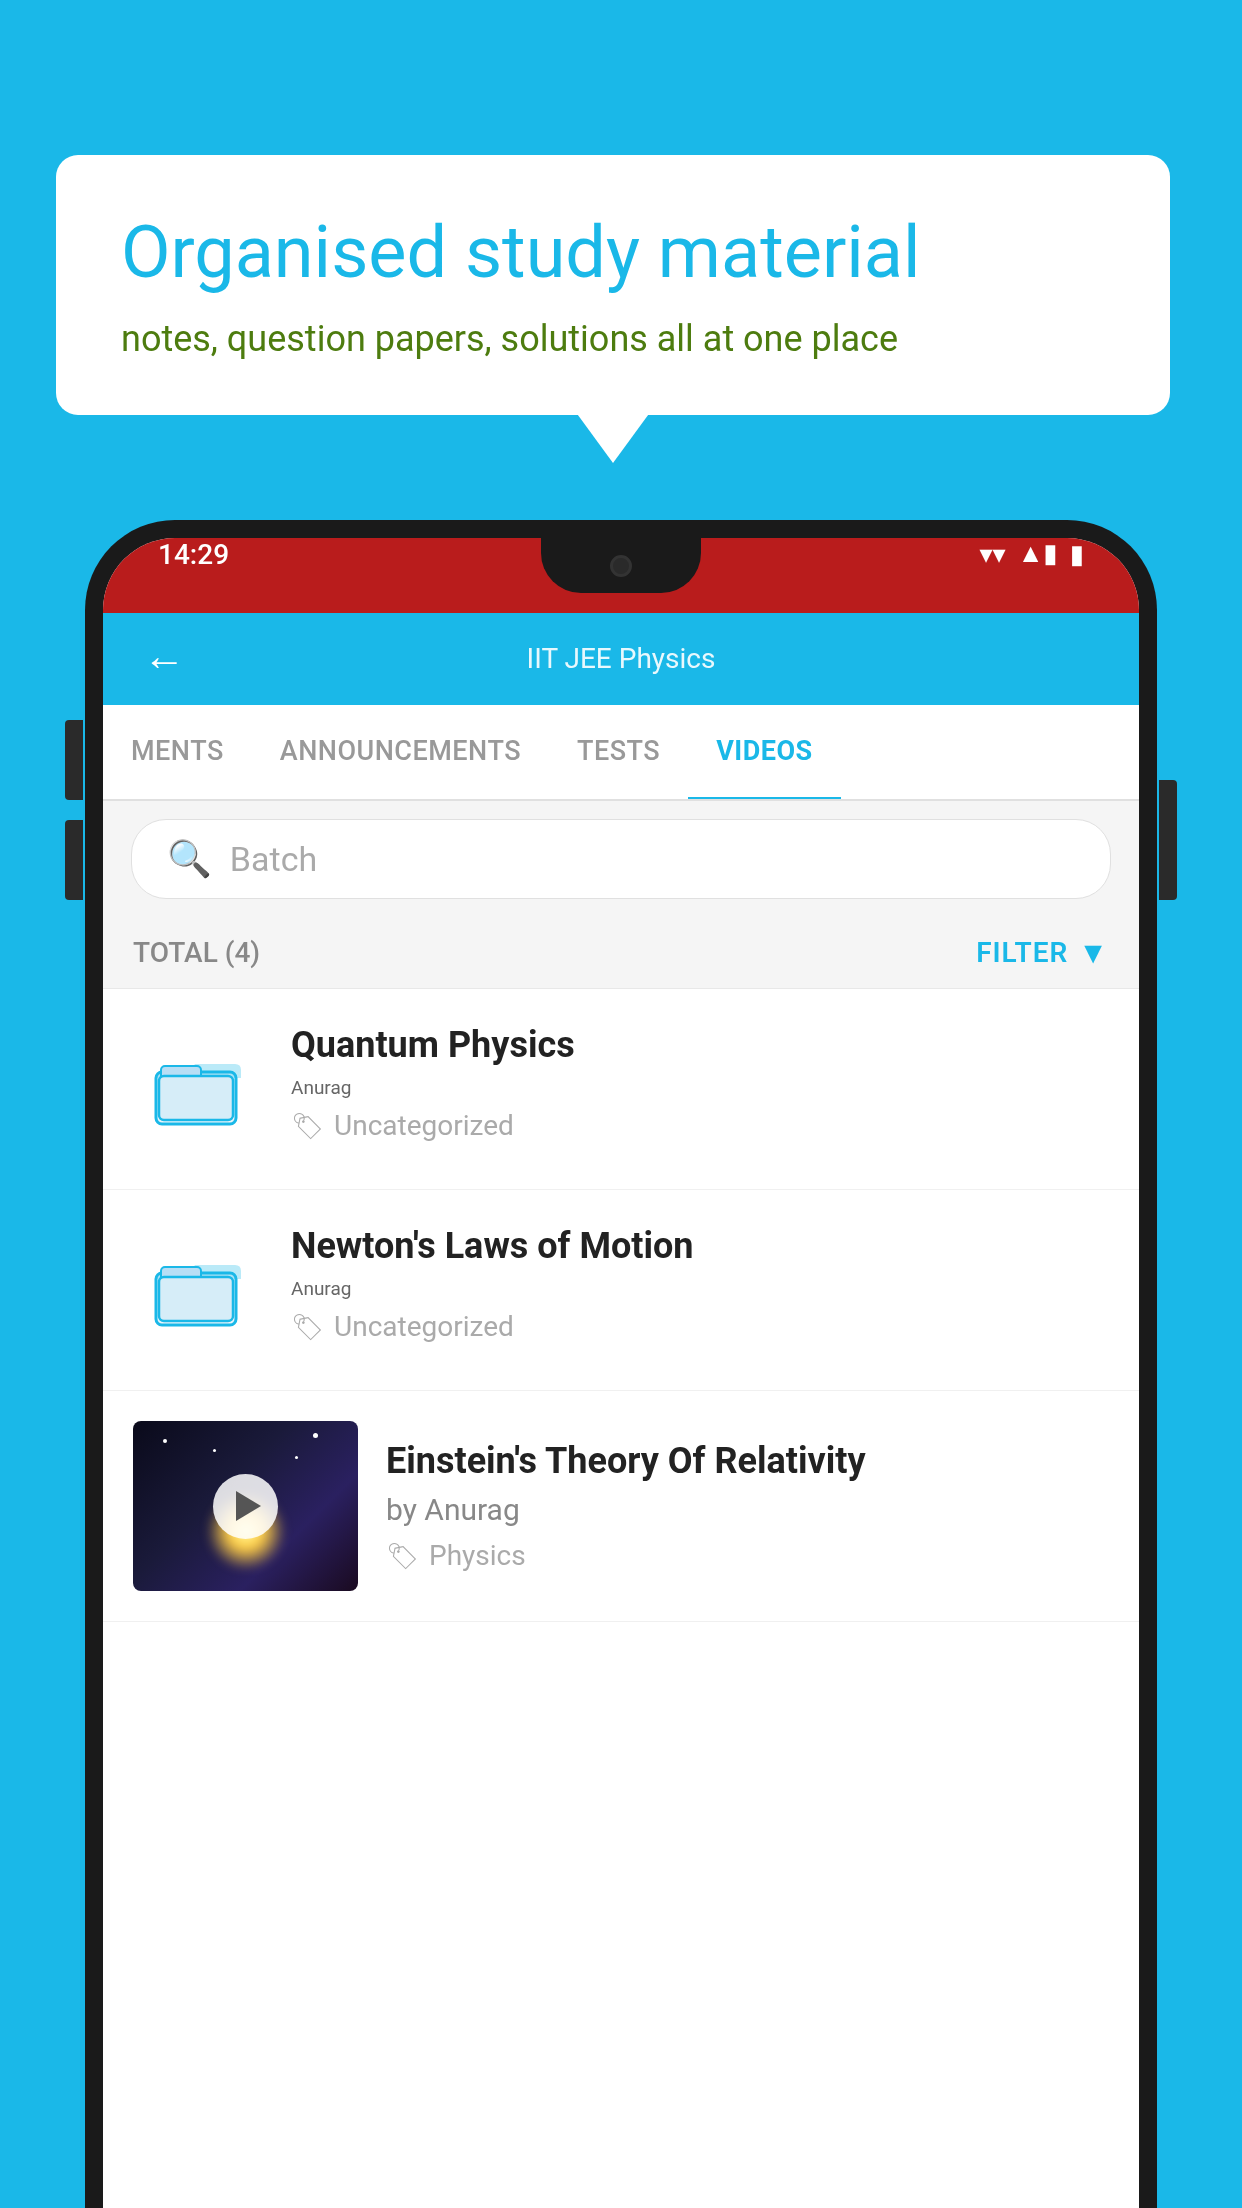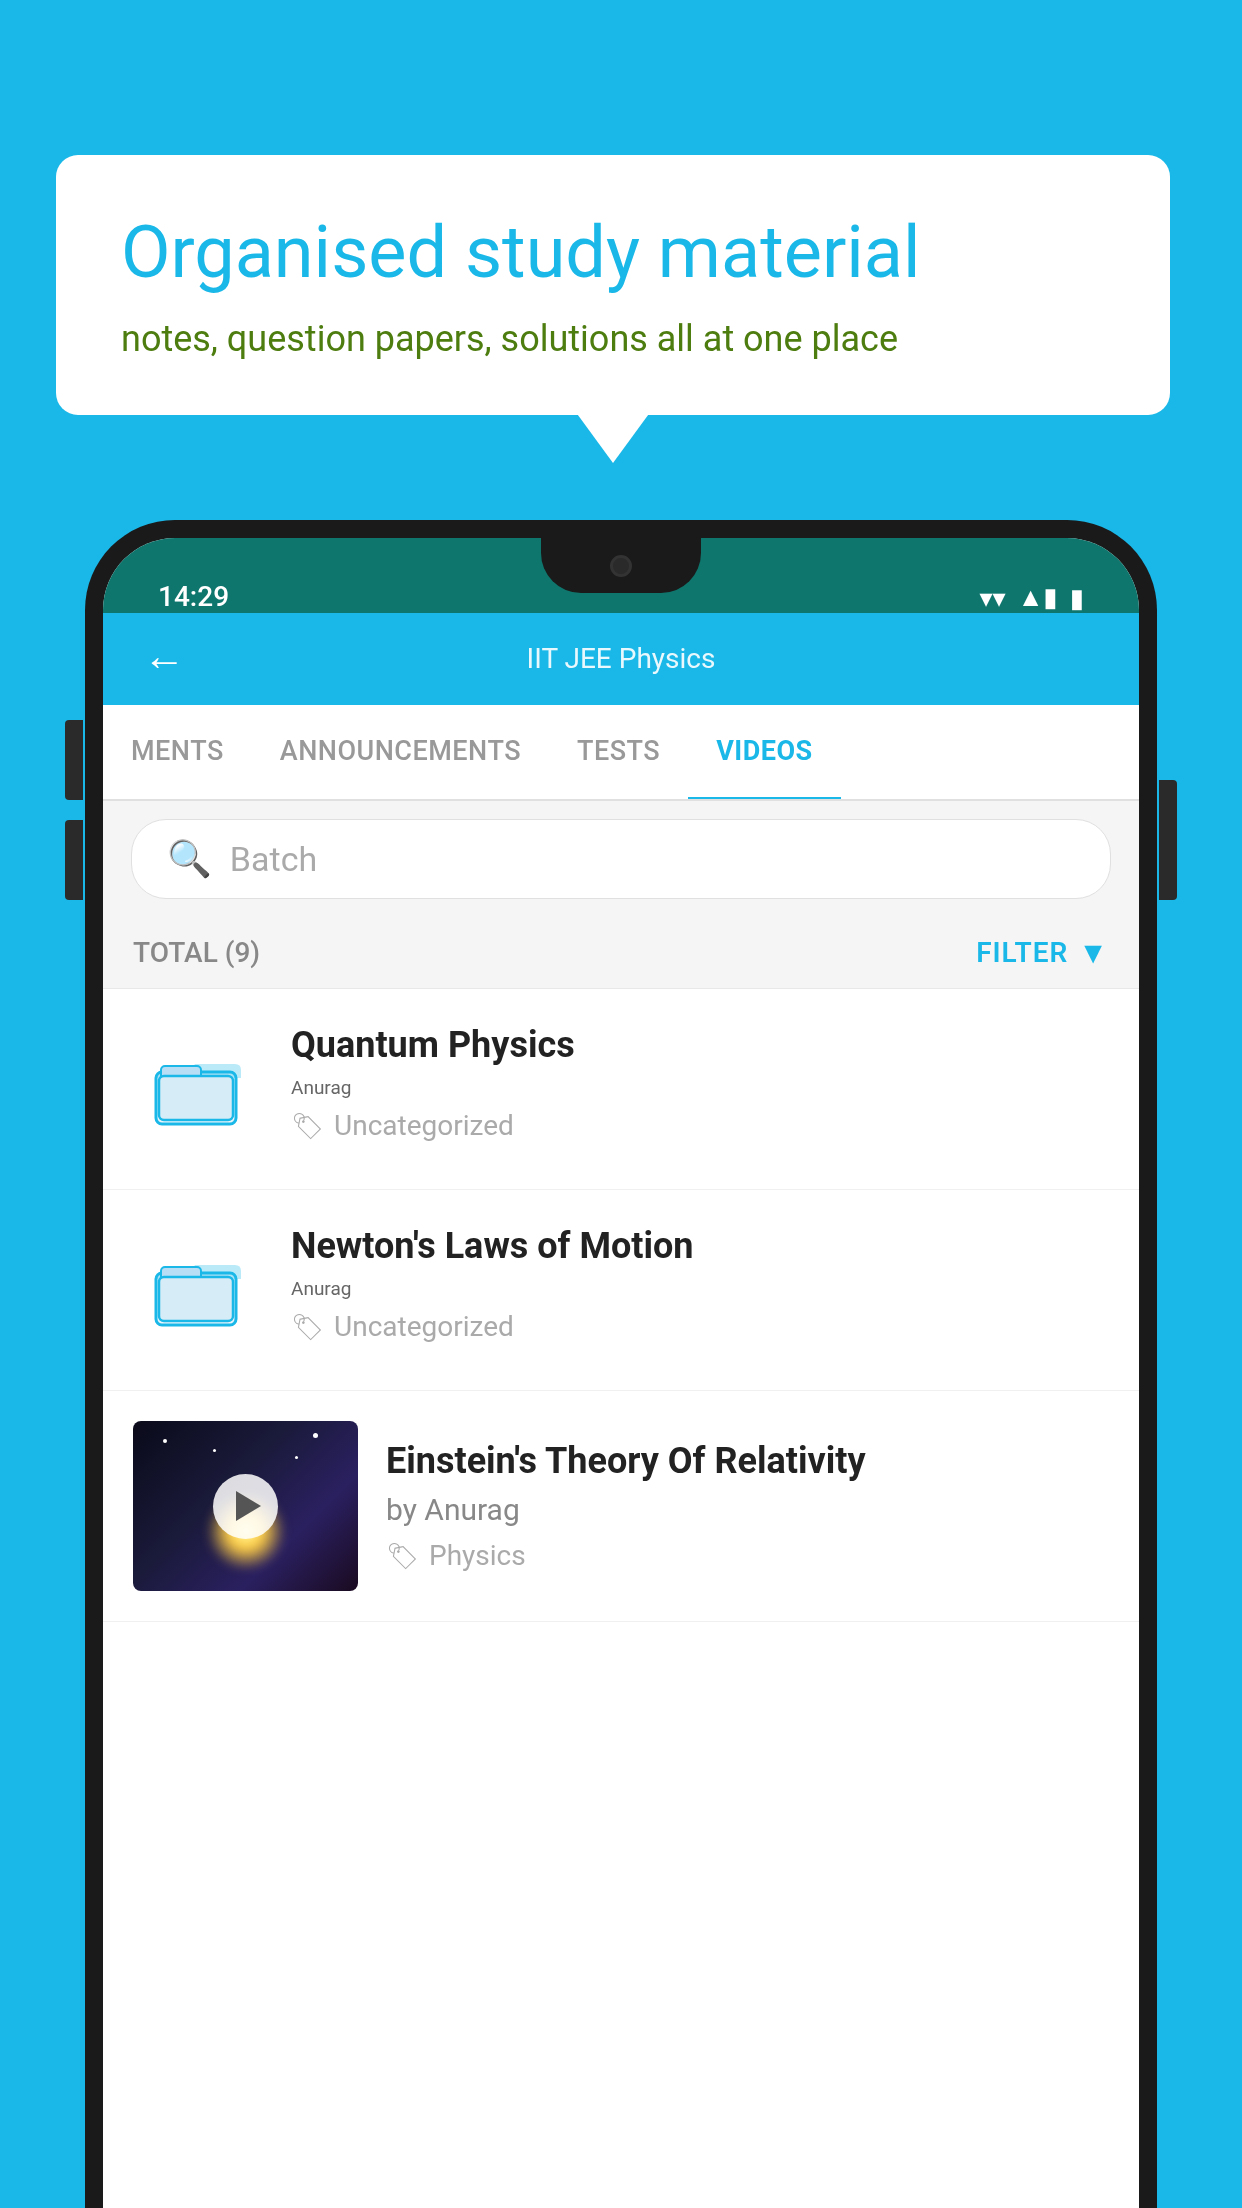--- a/index.html
+++ b/index.html
@@ -105,24 +105,24 @@
       background: white;
       border-radius: 72px 72px 0 0;
       overflow: hidden;
       width: 100%;
       height: 100%;
       position: relative;
     }
 
     
     .status-bar {
-      background: #0f766e;
+      background: #b91c1c;
       height: 75px;
       display: flex;
-      align-items: flex-end;
+      align-items: flex-start;
       justify-content: space-between;
       padding: 0 55px;
       position: relative;
     }
 
     .notch {
       position: absolute;
       top: 0;
       left: 50%;
       transform: translateX(-50%);
@@ -460,21 +460,21 @@
       </div>
 
       <div class="search-container">
         <div class="search-box">
           <span class="search-icon-svg">🔍</span>
           <span class="search-placeholder">Batch</span>
         </div>
       </div>
 
       <div class="filter-bar">
-        <span class="total-count">TOTAL (9)</span>
+        <span class="total-count">TOTAL (4)</span>
         <div class="filter-btn">
           <span>FILTER</span>
           <span class="filter-funnel">▼</span>
         </div>
       </div>
 
       <div class="video-list">
 
         <div class="video-item">
           <div class="video-thumb">

